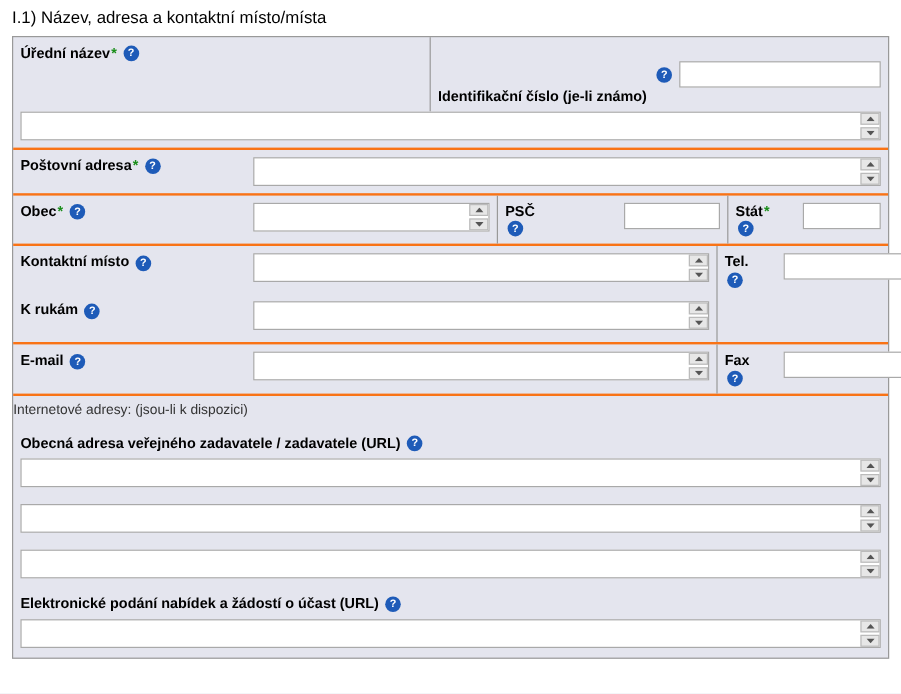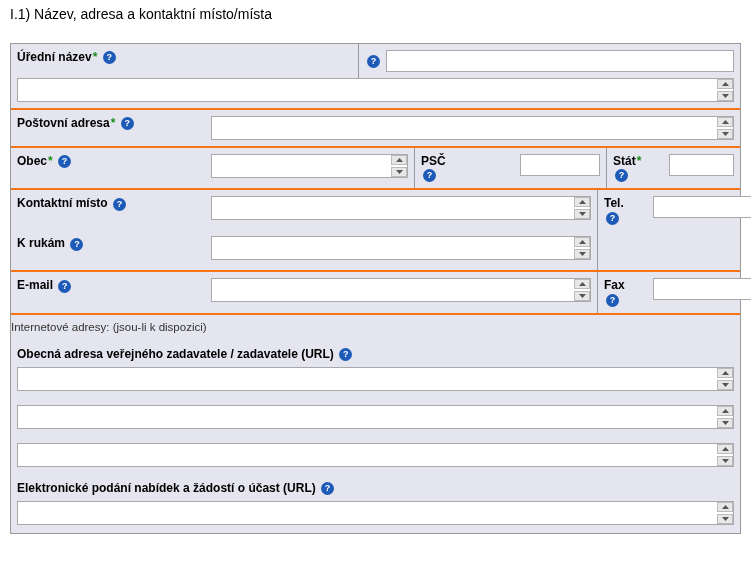--- a/index.html
+++ b/index.html
@@ -7,21 +7,21 @@
     margin: 0;
     padding: 4px 10px 10px 10px;
     font-family: "Segoe UI", Tahoma, Arial, sans-serif;
     font-size: 12px;
     color: #000;
     background: #fff;
   }
   .section-title {
     font-size: 14px;
     color: #000;
-    margin: 2px 0 21px 0;
+    margin: 2px 0 8px 0;
   }
   .form-area {
     border: 1px solid #999;
     background: #e4e5ee;
   }
   .cell {
     padding: 6px 6px;
     vertical-align: middle;
   }
   .brt { border-top: 2px solid #f97316; }
@@ -116,20 +116,21 @@
 <div class="section-title">I.1) Název, adresa a kontaktní místo/místa</div>
 
 <div class="form-area">
 
   <div class="grid" style="grid-template-columns: 1fr 382px;">
     <div class="cell">
       <span class="lbl">Úřední název</span><span class="req">*</span>
       <span class="help">?</span>
     </div>
     <div class="cell brl" style="display:flex;align-items:center;gap:6px;">
+      <span class="lbl">Identifikační číslo (je-li známo)</span>
       <span class="help">?</span>
       <input class="txt" style="flex: 1 1 0%;" value="">
     </div>
   </div>
   <div class="cell" style="padding-top:0;">
     <div class="spinner-wrap">
       <input class="spinner" value="" style="">
       <div class="spin-btns">
         <div class="spin-btn">
             <svg width="7" height="4">

